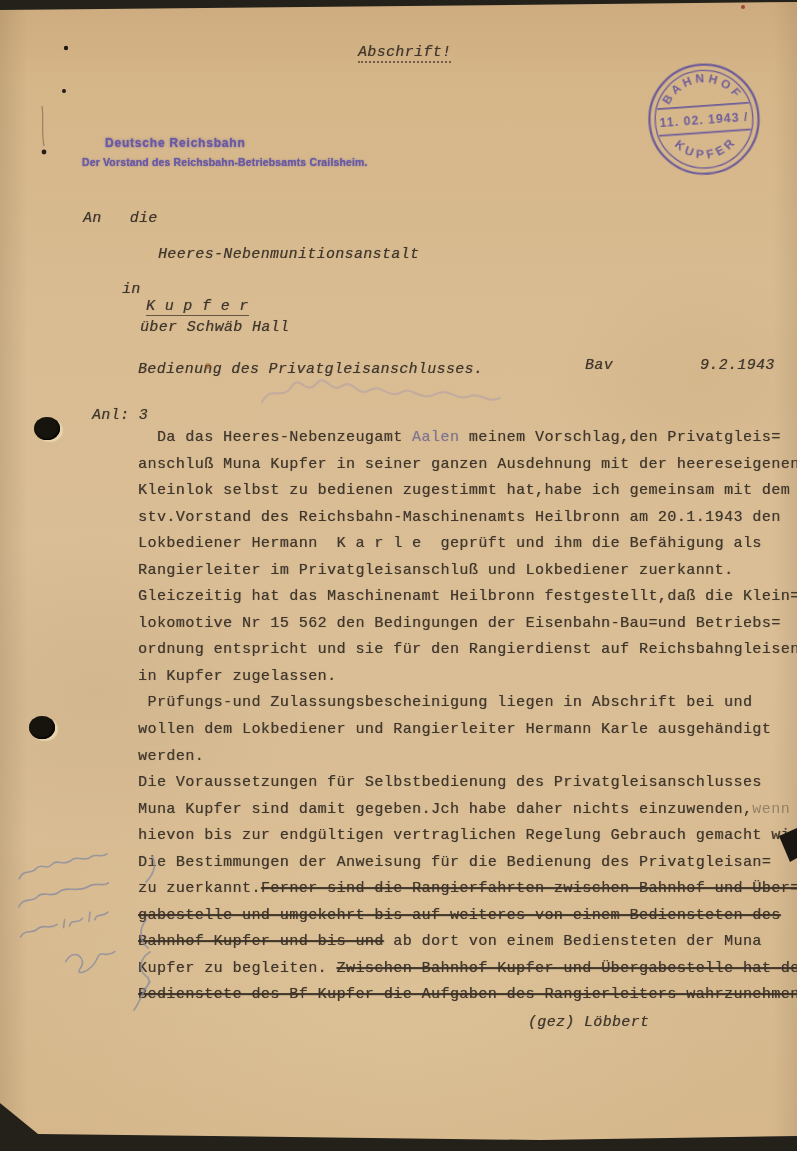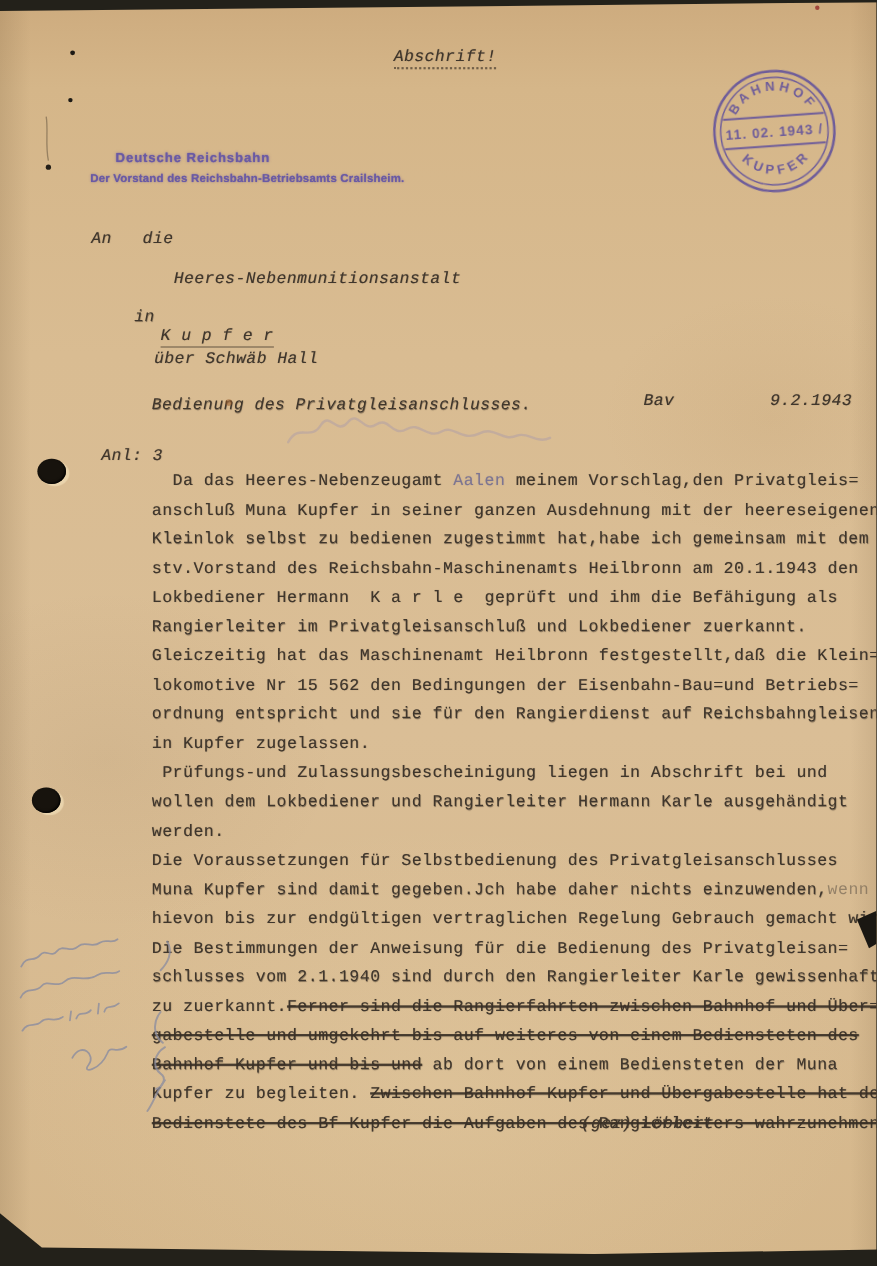--- a/index.html
+++ b/index.html
@@ -82,21 +82,20 @@
       <div class="bline"><span>lokomotive Nr 15 562 den Bedingungen der Eisenbahn-Bau=und Betriebs=</span></div>
       <div class="bline"><span>ordnung entspricht und sie für den Rangierdienst auf Reichsbahngleisen</span></div>
       <div class="bline"><span>in Kupfer zugelassen.</span></div>
       <div class="bline"><span> Prüfungs-und Zulassungsbescheinigung liegen in Abschrift bei und</span></div>
       <div class="bline"><span>wollen dem Lokbediener und Rangierleiter Hermann Karle ausgehändigt</span></div>
       <div class="bline"><span>werden.</span></div>
       <div class="bline"><span>Die Voraussetzungen für Selbstbedienung des Privatgleisanschlusses</span></div>
       <div class="bline"><span>Muna Kupfer sind damit gegeben.Jch habe daher nichts einzuwenden,</span><span class="light">wenn</span></div>
       <div class="bline"><span>hievon bis zur endgültigen vertraglichen Regelung Gebrauch gemacht wird</span></div>
       <div class="bline"><span>Die Bestimmungen der Anweisung für die Bedienung des Privatgleisan=</span></div>
-      <div class="bline"><span>schlusses vom 2.1.1940 sind durch den Rangierleiter Karle gewissenhaft</span></div>
       <div class="bline"><span>zu zuerkannt.</span><span class="struck">Ferner sind die Rangierfahrten zwischen Bahnhof und Über=</span></div>
       <div class="bline"><span class="struck">gabestelle und umgekehrt bis auf weiteres von einem Bediensteten des</span></div>
       <div class="bline"><span class="struck">Bahnhof Kupfer und bis und</span><span> ab dort von einem Bediensteten der Muna</span></div>
       <div class="bline"><span>Kupfer zu begleiten. </span><span class="struck">Zwischen Bahnhof Kupfer und Übergabestelle hat der</span></div>
       <div class="bline"><span class="struck">Bedienstete des Bf Kupfer die Aufgaben des Rangierleiters wahrzunehmen.</span></div>
     </div>
 
   <div class="tw" style="left:528px;top:1014px;">(gez) Löbbert</div>
 
   <div class="hole" style="left:34px;top:417px;width:26px;height:23px;"></div>

